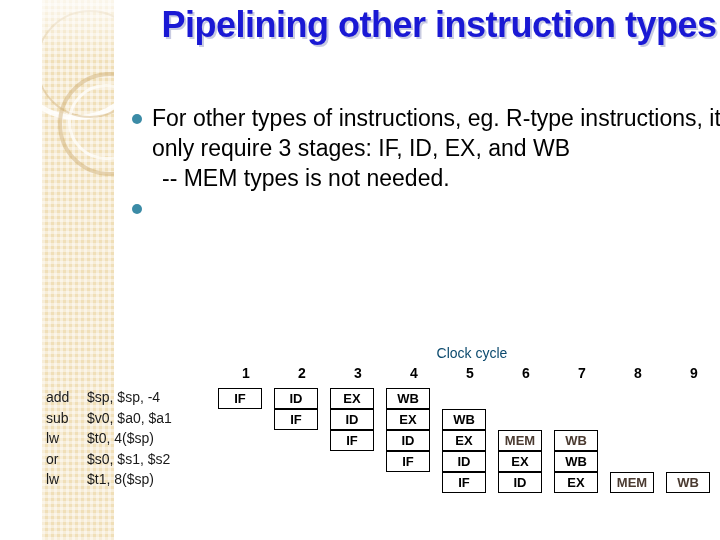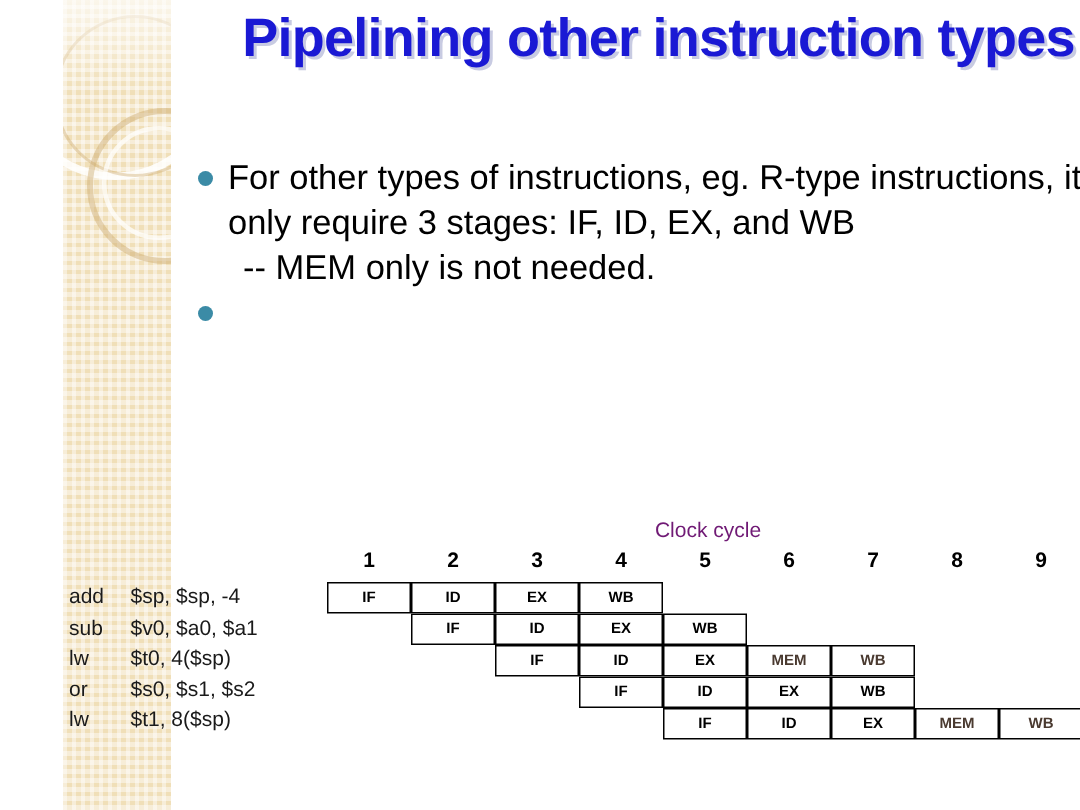--- a/index.html
+++ b/index.html
@@ -132,21 +132,21 @@
   }
 
   
   #clock-label {
     position: absolute;
     left: 340px;
     top: 345px;
     width: 180px;
     text-align: center;
     font-size: 14px;
-    color: #701a75;
+    color: #0c4a6e;
   }
   #cycle-numbers {
     position: absolute;
     left: 176px;
     top: 365px;
     height: 20px;
   }
   .cycle-num {
     position: absolute;
     top: 0;
@@ -156,26 +156,26 @@
     font-weight: bold;
     color: #000000;
   }
   #grid {
     position: absolute;
     left: 176px;
     top: 388px;
   }
   .cell {
     position: absolute;
-    width: 56px;
+    width: 44px;
     height: 21px;
     box-sizing: border-box;
     border: 1px solid #000000;
     background: #ffffff;
-    font-size: 10px;
+    font-size: 13px;
     line-height: 19px;
     text-align: center;
     color: #000000;
     font-weight: bold;
   }
   .cell.dim { color: #4a3a30; }
 
   
   #page-number {
     position: absolute;
@@ -196,21 +196,21 @@
     <div class="band-ring ring-d"></div>
     <div class="band-ring ring-b"></div>
     <div class="band-ring ring-c"></div>
     <div class="band-top-fade"></div>
   </div>
 
   <div id="title">Pipelining other instruction types</div>
 
   <div id="body">
       <div class="bullet-row"><span class="bullet-dot"></span><span>For other types of instructions, eg. R-type instructions, it only require 3 stages: IF, ID, EX, and WB</span></div>
-      <div class="bullet-row plain-row"><span>-- MEM only is not needed.</span></div>
+      <div class="bullet-row plain-row"><span>-- MEM types is not needed.</span></div>
       <div class="bullet-row"><span class="bullet-dot"></span></div>
     </div>
 
   <div id="instr-list"><span class="instr-line"><span class="instr-op">add</span><span>$sp, $sp, -4</span></span><span class="instr-line"><span class="instr-op">sub</span><span>$v0, $a0, $a1</span></span><span class="instr-line"><span class="instr-op">lw</span><span>$t0, 4($sp)</span></span><span class="instr-line"><span class="instr-op">or</span><span>$s0, $s1, $s2</span></span><span class="instr-line"><span class="instr-op">lw</span><span>$t1, 8($sp)</span></span></div>
 
   <div id="clock-label">Clock cycle</div>
 
   <div id="cycle-numbers">
       <span class="cycle-num" style="left: 0px;">1</span>
       <span class="cycle-num" style="left: 56px;">2</span>

